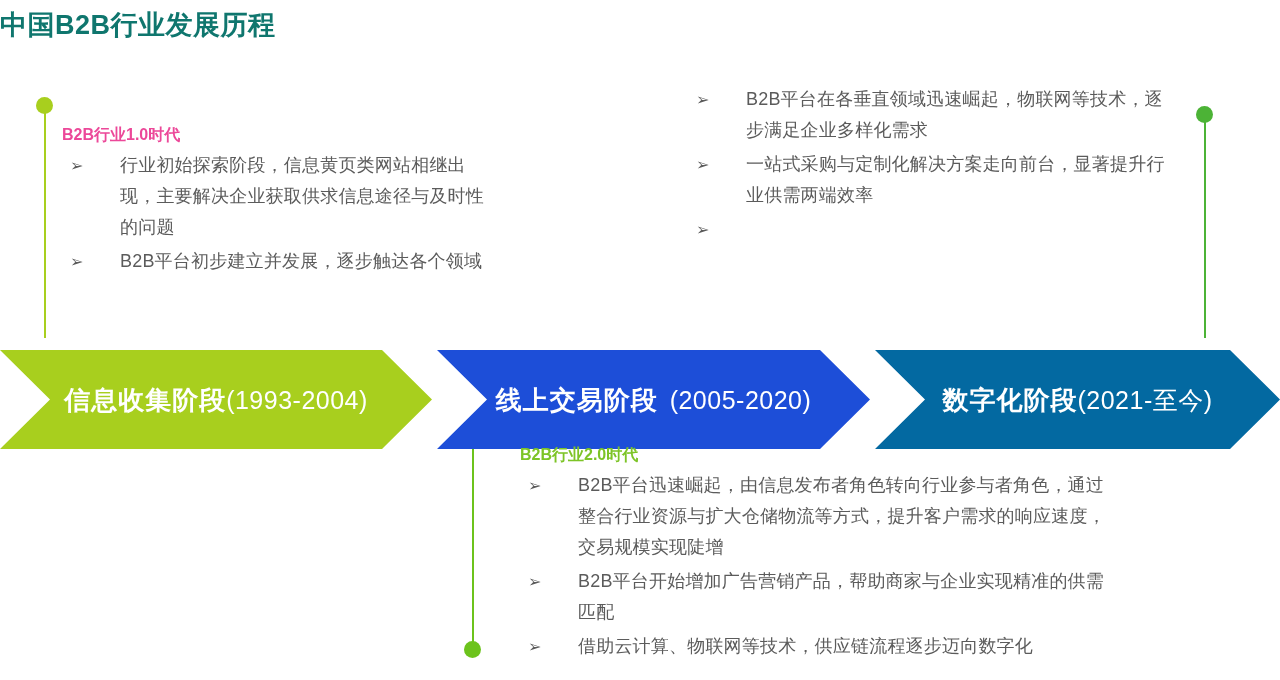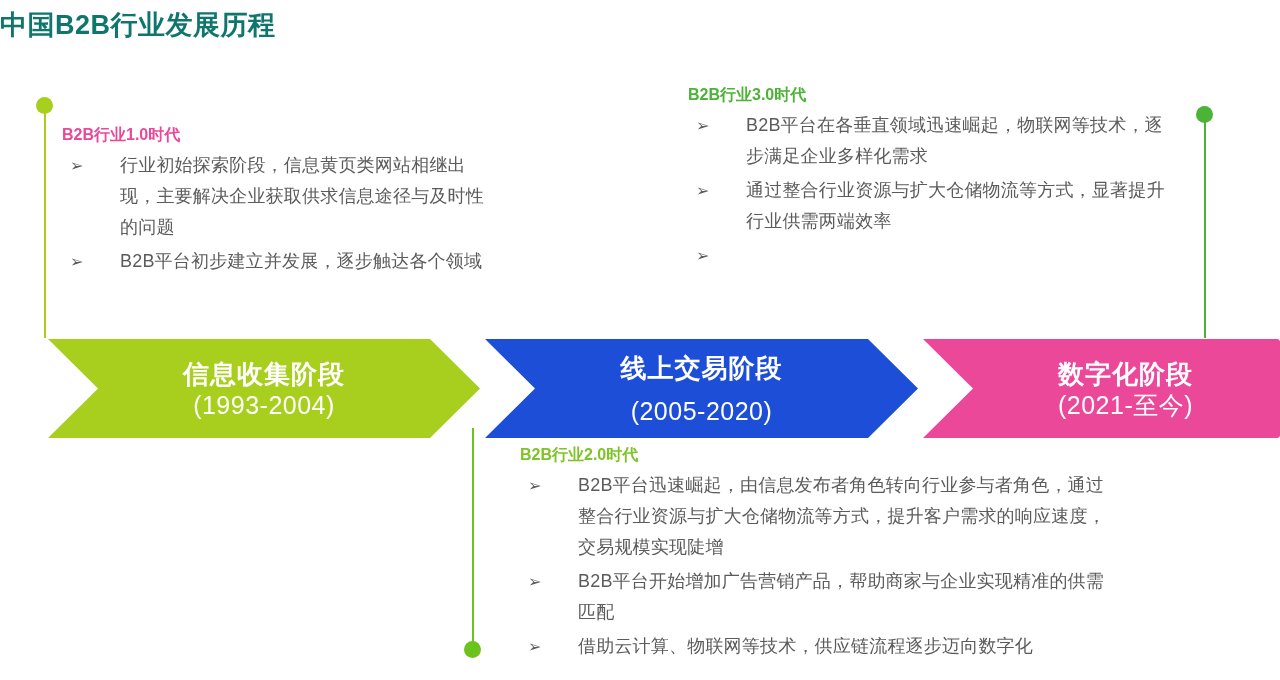--- a/index.html
+++ b/index.html
@@ -41,29 +41,28 @@
     width: 2px;
   }
   .conn-dot {
     position: absolute;
     border-radius: 50%;
   }
 
   
   .chevron {
     position: absolute;
-    top: 339px;
+    top: 350px;
     height: 99px;
     display: flex;
-    flex-direction: column;
+    flex-direction: row;
     align-items: center;
     justify-content: center;
     color: #ffffff;
     text-align: center;
-    margin-left: 48px;
   }
   .chev-title {
     font-size: 26px;
     font-weight: bold;
     line-height: 32px;
     letter-spacing: 1px;
   }
   .chev-years {
     font-size: 25px;
     font-weight: normal;
@@ -126,50 +125,49 @@
     <div class="chev-title">信息收集阶段</div>
     <div class="chev-years">(1993-2004)</div>
   </div>
 
   <div class="chevron" style="left:437px; width:433px; background:#1d4ed8;
               clip-path: polygon(0 0, 383px 0, 433px 50%, 383px 100%, 0 100%, 50px 50%); gap: 12px;">
     <div class="chev-title">线上交易阶段</div>
     <div class="chev-years">(2005-2020)</div>
   </div>
 
-  <div class="chevron" style="left:875px; width:405px; background:#ec4899;
+  <div class="chevron" style="left:875px; width:405px; background:#0369a1;
               clip-path: polygon(0 0, 355px 0, 405px 50%, 355px 100%, 0 100%, 50px 50%);">
     <div class="chev-title">数字化阶段</div>
     <div class="chev-years">(2021-至今)</div>
   </div>
 
   <div class="block" style="left:62px; top:124px; width:430px;">
     <div class="block-heading" style="color:#ec4899;">B2B行业1.0时代</div>
     <ul class="bullet-list">
       <li class="bullet-item">
         <span class="bullet-mark">➢</span>
         <span>行业初始探索阶段，信息黄页类网站相继出现，主要解决企业获取供求信息途径与及时性的问题</span>
       </li>
       <li class="bullet-item">
         <span class="bullet-mark">➢</span>
         <span>B2B平台初步建立并发展，逐步触达各个领域</span>
       </li>
     </ul>
   </div>
 
   <div class="block" style="left:688px; top:84px; width:490px;">
-    <div class="block-heading" style="color:#4cb336;">B2B行业3.0时代</div>
     <ul class="bullet-list">
       <li class="bullet-item">
         <span class="bullet-mark">➢</span>
         <span>B2B平台在各垂直领域迅速崛起，物联网等技术，逐步满足企业多样化需求</span>
       </li>
       <li class="bullet-item">
         <span class="bullet-mark">➢</span>
-        <span>通过整合行业资源与扩大仓储物流等方式，显著提升行业供需两端效率</span>
+        <span>一站式采购与定制化解决方案走向前台，显著提升行业供需两端效率</span>
       </li>
       <li class="bullet-item">
         <span class="bullet-mark">➢</span>
       </li>
     </ul>
   </div>
 
   <div class="block" style="left:490px; top:444px; width:590px;margin-left:30px;">
     <div class="block-heading" style="color:#7dc427;">B2B行业2.0时代</div>
     <ul class="bullet-list">

